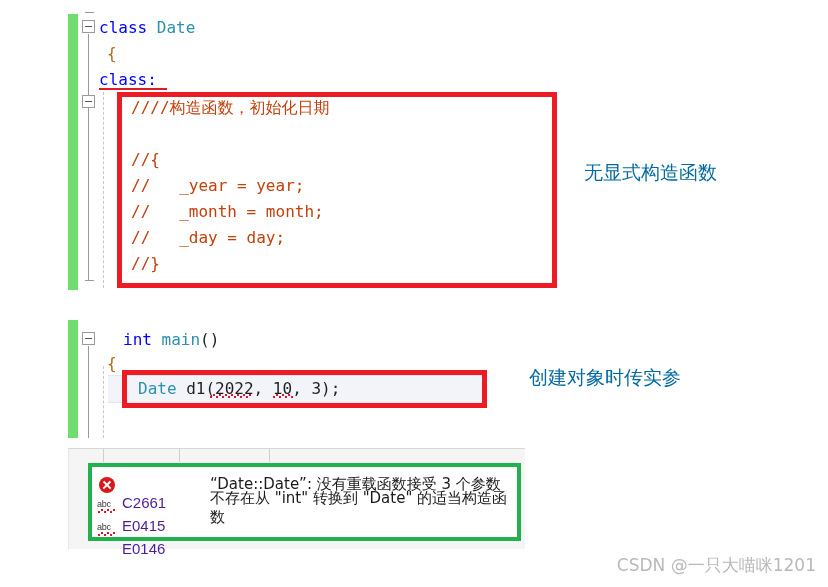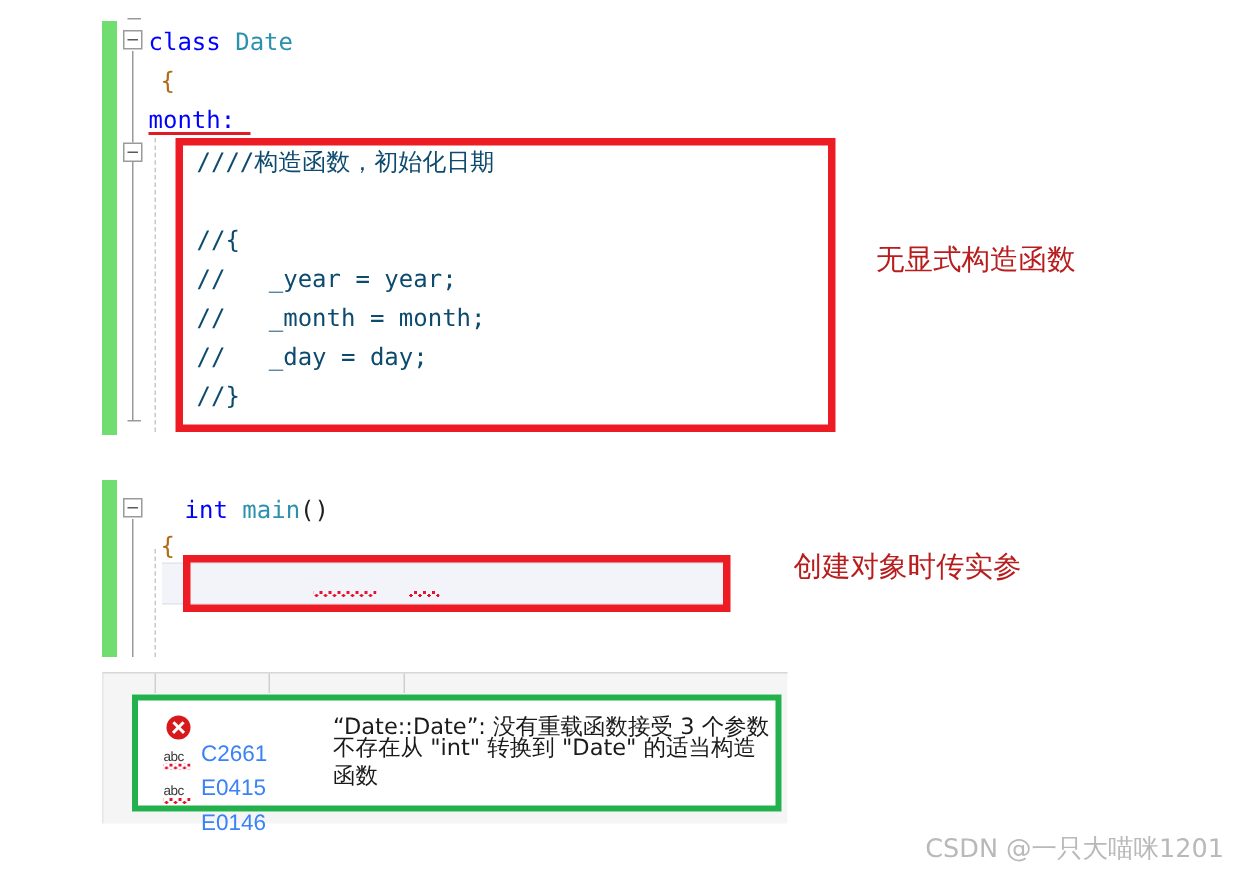--- a/index.html
+++ b/index.html
@@ -68,21 +68,21 @@
   .code {
     position: absolute;
     font-family: "DejaVu Sans Mono", "Liberation Mono", monospace;
     font-size: 16px;
     line-height: 26px;
     white-space: pre;
     color: #1f1f1f;
   }
   .kw      { color: #0000ff; }
   .type    { color: #2b91af; }
-  .cmt     { color: #0c4a6e; }
+  .cmt     { color: #c2410c; }
   .punct   { color: #1f1f1f; }
   .brace   { color: #b06a1a; }
 
   
   .squiggle {
     position: absolute;
     height: 4px;
     background-image:
       radial-gradient(circle at 2px 3px, #e8112d 1.1px, transparent 1.2px),
       radial-gradient(circle at 5px 1px, #e8112d 1.1px, transparent 1.2px);
@@ -107,21 +107,21 @@
 
   
   .redbox {
     position: absolute;
     border: 5px solid #ed1c24;
     box-sizing: border-box;
     background: transparent;
   }
   .annot {
     position: absolute;
-    color: #b91c1c;
+    color: #0369a1;
     font-size: 19px;
     font-family: "DejaVu Sans", sans-serif;
     white-space: nowrap;
   }
 
   
   #errpanel {
     position: absolute;
     left: 68px; top: 448px;
     width: 456px; height: 100px;
@@ -149,21 +149,20 @@
     display: flex;
     align-items: center;
   }
   .err-icon {
     position: relative;
     width: 30px;
     flex: 0 0 30px;
     display: flex;
     align-items: center;
     justify-content: center;
-    margin-left: 12px;
   }
   .icon-error {
     width: 16px; height: 16px;
     border-radius: 50%;
     background: #d7191c;
     position: relative;
   }
   .icon-error::before, .icon-error::after {
     content: "";
     position: absolute;
@@ -191,21 +190,21 @@
     left: 0; top: 10px;
     width: 18px; height: 4px;
     background-image:
       radial-gradient(circle at 2px 3px, #e8112d 1.1px, transparent 1.2px),
       radial-gradient(circle at 5px 1px, #e8112d 1.1px, transparent 1.2px);
     background-size: 6px 4px;
     background-repeat: repeat-x;
   }
   .err-code {
     flex: 0 0 88px;
-    color: #3b82f6;
+    color: #4c1d95;
     font-size: 15px;
     font-family: "Liberation Sans", sans-serif;
     margin-top: 36px;
   }
   .err-desc {
     color: #1a1a1a;
     font-size: 15px;
     font-family: "DejaVu Sans", sans-serif;
   }
 
@@ -237,35 +236,36 @@
   <div class="guide" style="left:103px;top:92px;height:196px;"></div>
 
   <div class="fold-box" style="left:82px;top:332px;"></div>
   <div class="fold-line" style="left:88px;top:346px;height:92px;"></div>
   <div class="guide" style="left:103px;top:366px;height:72px;"></div>
 
   <div class="code" style="left:99px;top:15px;"><span class="kw">class </span><span class="type">Date</span></div>
 
   <div class="code brace" style="left:107px;top:41px;">{</div>
 
-  <div class="code kw" style="left:99px;top:67px;">month:</div>
+  <div class="code kw" style="left:99px;top:67px;">class:</div>
   <div class="redline" style="left:99px;top:88px;width:68px;"></div>
 
   <div class="code cmt" style="left:131px;top:95px;">////构造函数，初始化日期</div>
   <div class="code cmt" style="left:131px;top:147px;">//{</div>
   <div class="code cmt" style="left:131px;top:173px;">//   _year = year;</div>
   <div class="code cmt" style="left:131px;top:199px;">//   _month = month;</div>
   <div class="code cmt" style="left:131px;top:225px;">//   _day = day;</div>
   <div class="code cmt" style="left:131px;top:251px;">//}</div>
 
   <div class="code" style="left:101px;top:327px;margin-left:22px;"><span class="kw">int </span><span class="type">main</span><span class="punct">()</span></div>
 
   <div class="code brace" style="left:107px;top:351px;">{</div>
 
   <div class="linehl" style="left:108px;top:375px;width:378px;height:28px;"></div>
+  <div class="code" style="left:138px;top:376px;"><span class="type">Date </span><span class="punct">d1(2022, 10, 3);</span></div>
   <div class="squiggle" style="left:209px;top:394px;width:42px;"></div>
   <div class="squiggle" style="left:272px;top:394px;width:21px;"></div>
 
   <div class="redbox" style="left:117px;top:92px;width:440px;height:196px;"></div>
   <div class="redbox" style="left:122px;top:370px;width:365px;height:38px;"></div>
 
   <div class="annot" style="left:584px;top:160px;">无显式构造函数</div>
   <div class="annot" style="left:529px;top:365px;">创建对象时传实参</div>
 </div>
 

